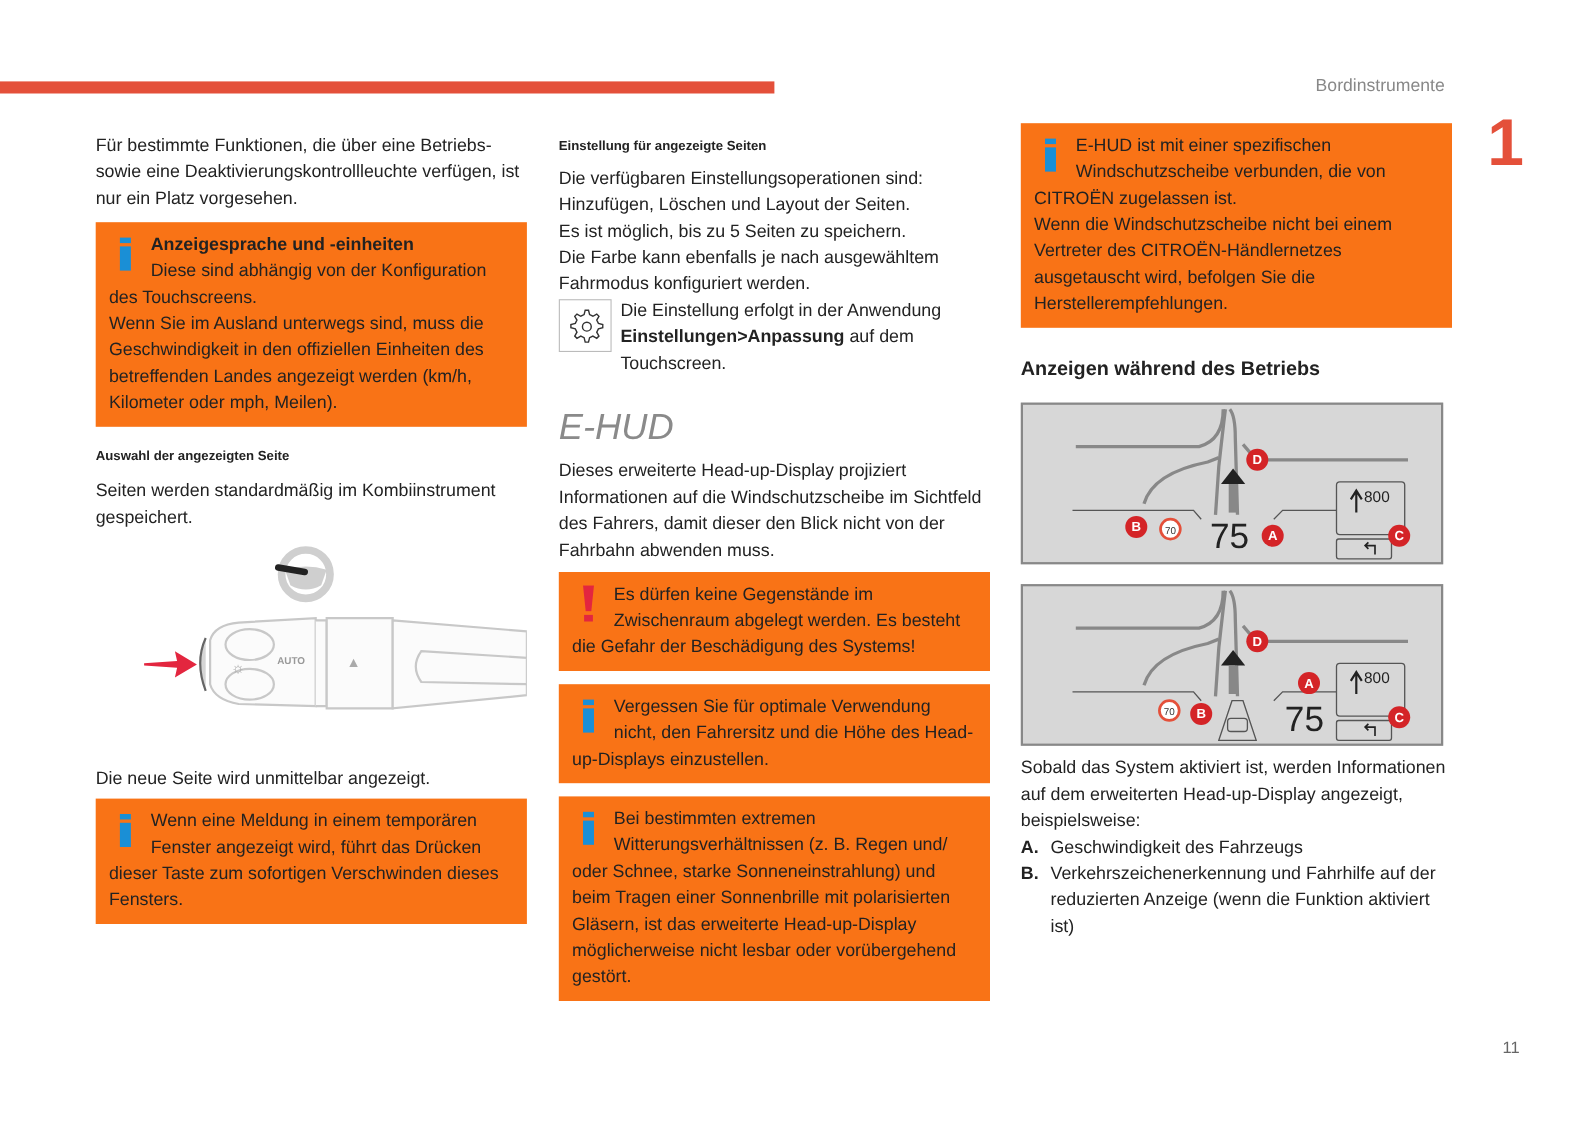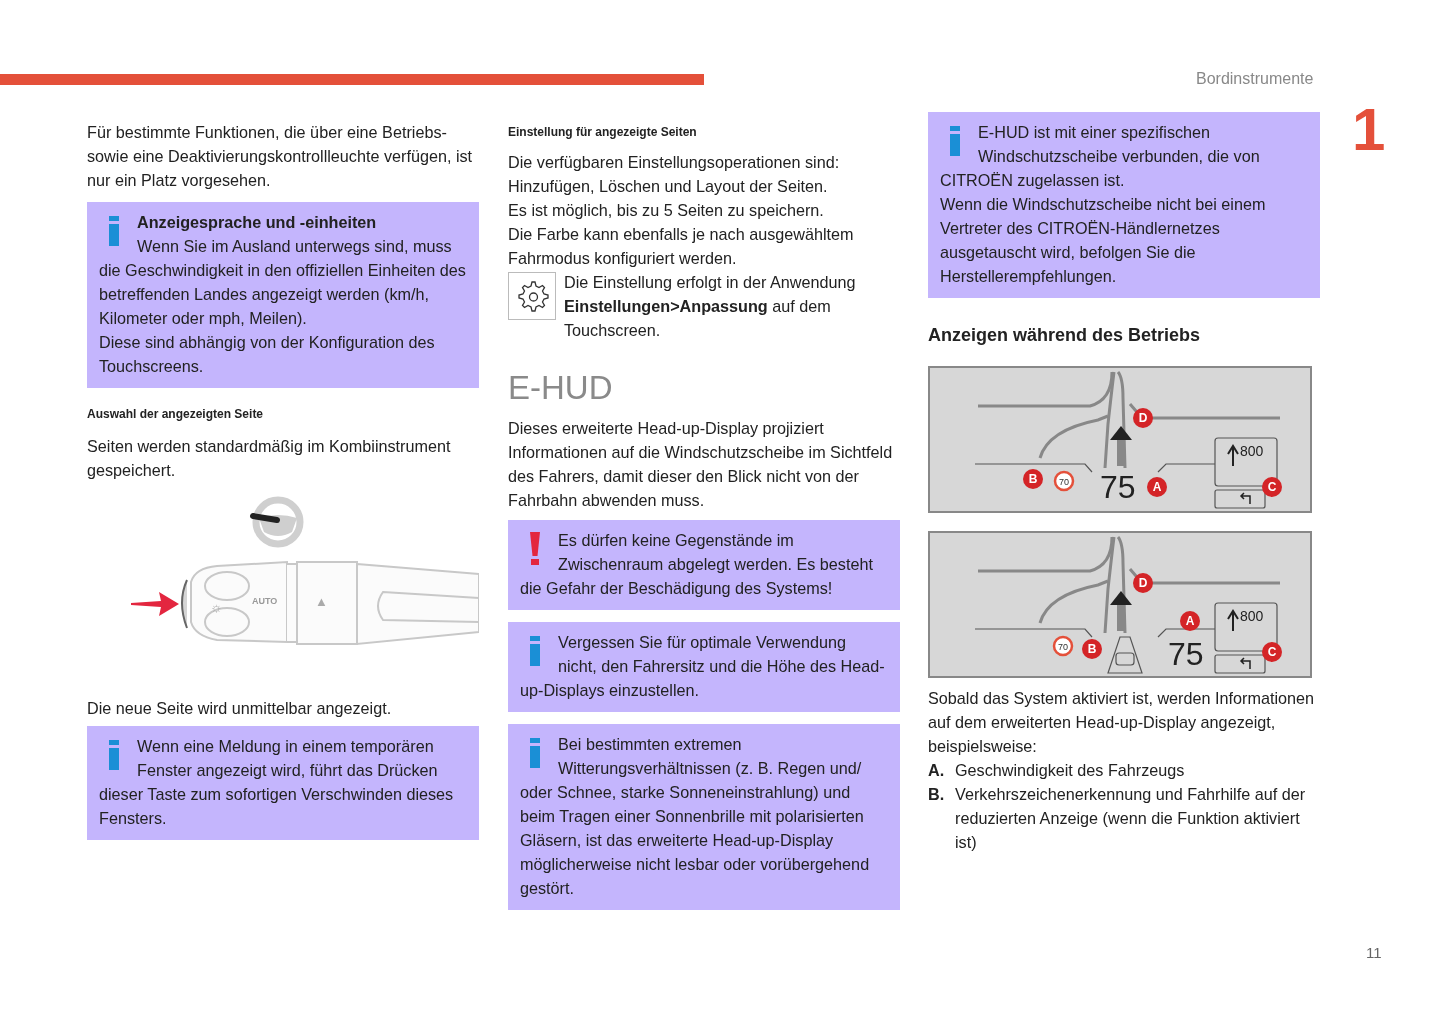--- a/index.html
+++ b/index.html
@@ -13,29 +13,29 @@
 
   .col { position: absolute; font-size: 16.2px; line-height: 24px; color: #222; }
   .col1 { left: 87px; top: 120px; width: 392px; }
   .col2 { left: 508px; top: 120px; width: 392px; }
   .col3 { left: 928px; top: 112px; width: 392px; }
 
   p { margin: 0; }
   .h3 { font-weight: bold; font-size: 12px; line-height: 24px; color: #222; }
   .gap { height: 10px; }
 
-  .note { background: #c4b5fd; padding: 8px 12px 10px 12px; position: relative; }
+  .note { background: #f97316; padding: 8px 12px 10px 12px; position: relative; }
   .note .ico { float: left; width: 26px; height: 42px; margin-right: 12px; position: relative; }
   .ico-info::before { content: ""; position: absolute; left: 10px; top: 6px; width: 10px; height: 5px; background: #1a8fd6; }
   .ico-info::after  { content: ""; position: absolute; left: 10px; top: 14px; width: 10px; height: 22px; background: #1a8fd6; }
   .ico-warn::before { content: ""; position: absolute; left: 10px; top: 4px; width: 10px; height: 24px; background: #e3263f; clip-path: polygon(0 0,100% 0,75% 100%,25% 100%); }
   .ico-warn::after  { content: ""; position: absolute; left: 11px; top: 31px; width: 8px; height: 6px; background: #e3263f; }
   .note .b { font-weight: bold; }
 
-  .ehud-title { font-size: 33px; color: #8a8a8a; line-height: 40px; margin: 26px 0 8px 0; }
+  .ehud-title { font-size: 33px; color: #8a8a8a; line-height: 40px; margin: 26px 0 8px 0; font-style: italic; }
   .h2 { font-size: 18px; font-weight: bold; line-height: 34px; color: #222; }
 
   .gear-box { float: left; width: 48px; height: 48px; border: 1px solid #bbb; margin-right: 8px; margin-top: 2px; display:flex; align-items:center; justify-content:center; }
 
   .hud { width: 384px; height: 147px; background: #d7d7d7; border: 2px solid #888; position: relative; }
 
   .list-item { display: flex; }
   .list-item .lbl { font-weight: bold; width: 27px; flex: none; }
 </style>
 </head>
@@ -45,22 +45,22 @@
 <div class="section-title">Bordinstrumente</div>
 <div class="chapter-number">1</div>
 <div class="page-number">11</div>
 
 <div class="col col1">
   <p>Für bestimmte Funktionen, die über eine Betriebs- sowie eine Deaktivierungskontrollleuchte verfügen, ist nur ein Platz vorgesehen.</p>
   <div class="gap"></div>
   <div class="note">
     <span class="ico ico-info"></span>
     <p class="b">Anzeigesprache und -einheiten</p>
+    <p>Diese sind abhängig von der Konfiguration des Touchscreens.</p>
     <p>Wenn Sie im Ausland unterwegs sind, muss die Geschwindigkeit in den offiziellen Einheiten des betreffenden Landes angezeigt werden (km/h, Kilometer oder mph, Meilen).</p>
-    <p>Diese sind abhängig von der Konfiguration des Touchscreens.</p>
   </div>
   <div style="height:14px"></div>
   <p class="h3">Auswahl der angezeigten Seite</p>
   <div style="height:8px"></div>
   <p>Seiten werden standardmäßig im Kombiinstrument gespeichert.</p>
 
   <div style="height:214px; position:relative;">
     <svg width="392" height="214" viewBox="0 0 392 214">
       <g>
         <circle cx="191" cy="40" r="22" fill="none" stroke="#cfcfcf" stroke-width="7"></circle>

